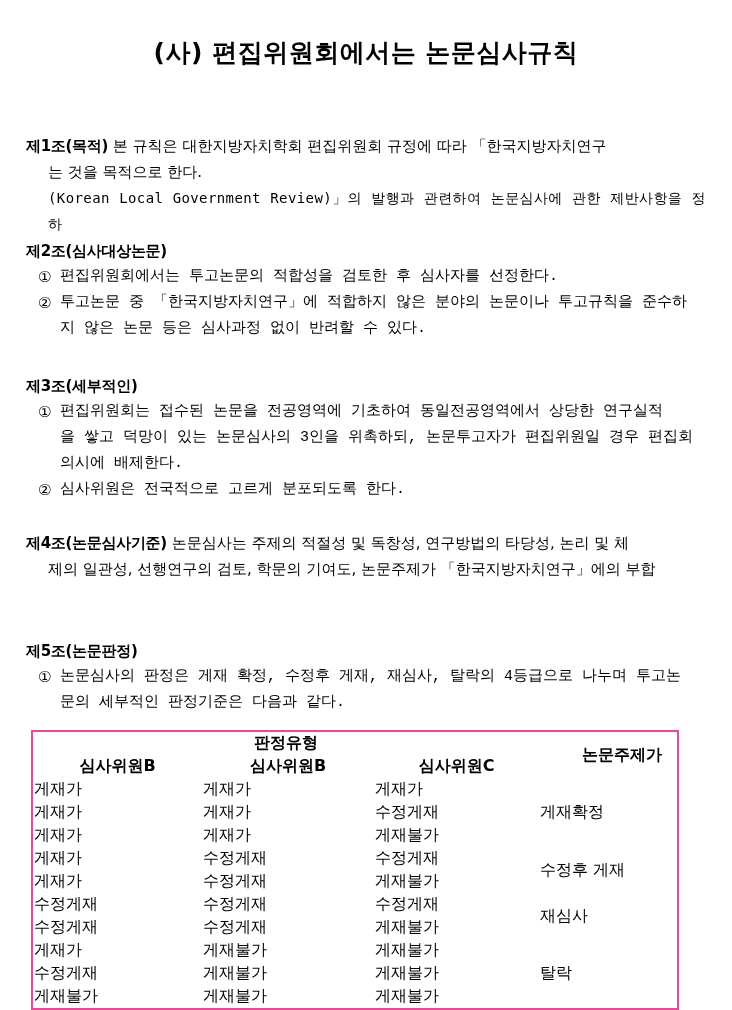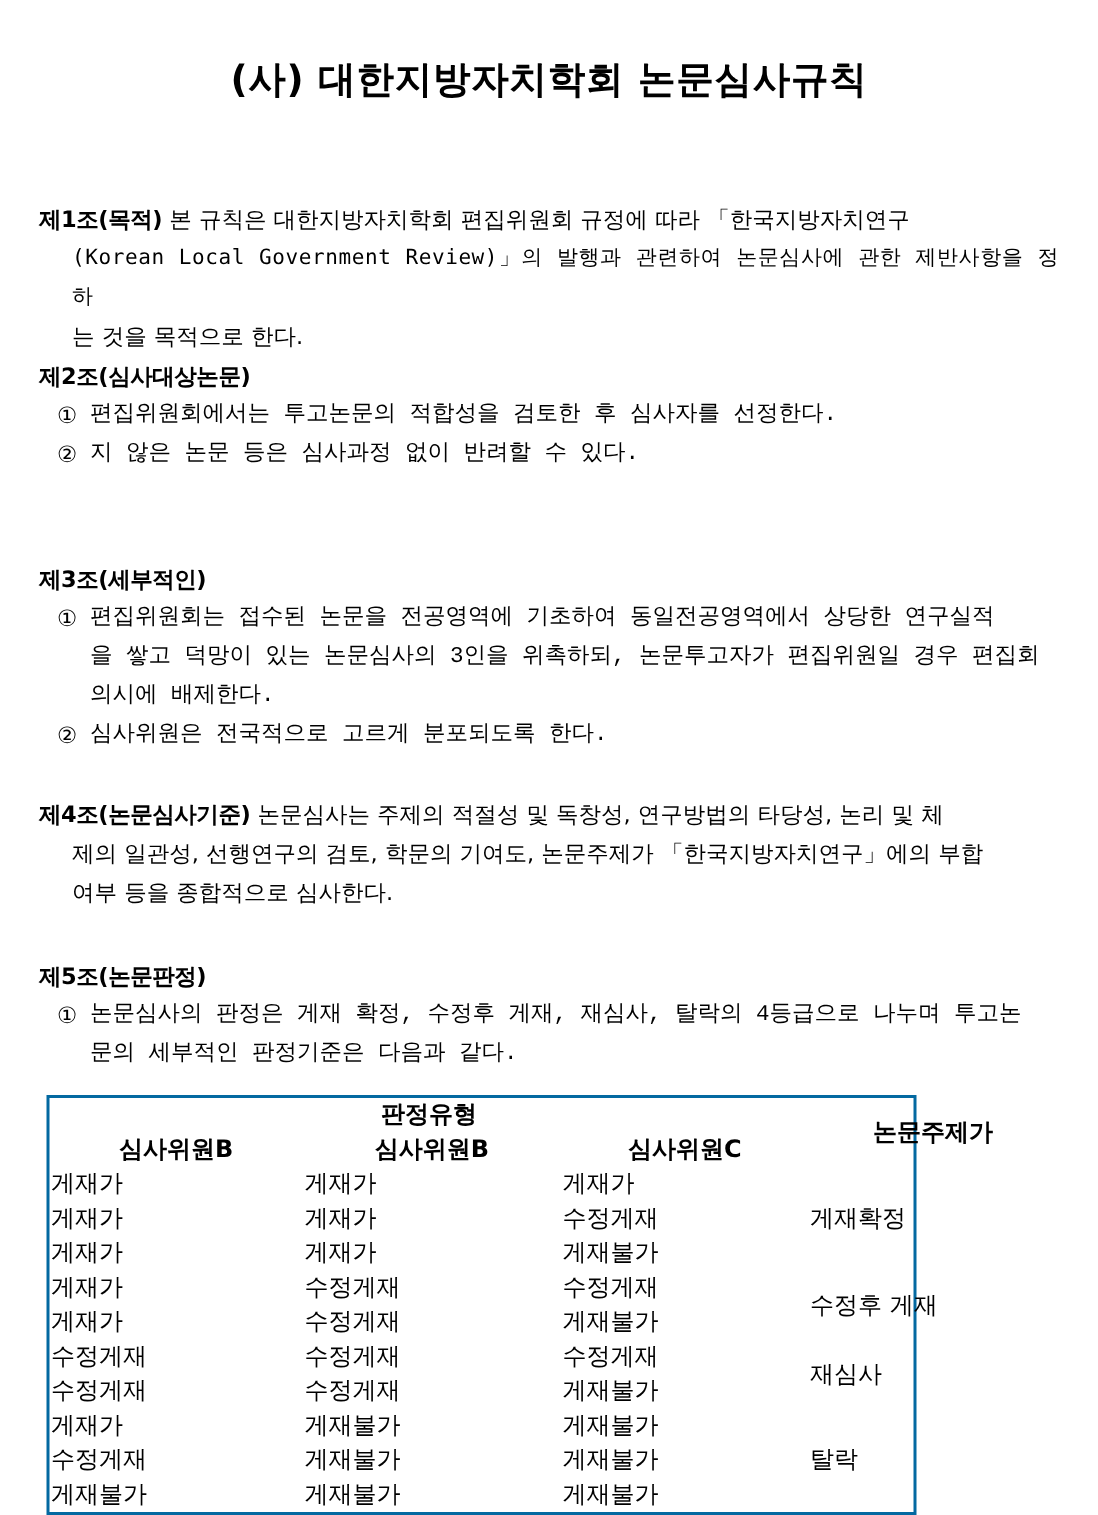--- a/index.html
+++ b/index.html
@@ -89,58 +89,59 @@
   }
   .col-a { width: 169px; }
   .col-b { width: 172px; }
   .col-c { width: 165px; }
   .col-d { width: 166px; }
 
   .tbl-wrap {
     position: absolute;
     left: 31px;
     top: 730px;
-    width: 580px;
-    border: 2px solid #0369a1;
+    width: 648px;
+    border: 2px solid #ec4899;
     box-sizing: border-box;
   }
   .tbl-wrap table {
     position: static;
     left: auto; top: auto;
     width: 100%;
     border-collapse: collapse;
     table-layout: fixed;
   }
 </style>
 </head>
 <body>
 
 <div class="page">
 
-  <div class="doc-title">(사) 대한지방자치학회 논문심사규칙</div>
+  <div class="doc-title">(사) 편집위원회에서는 논문심사규칙</div>
 
   <div class="article" style="top:133px;">
     <div class="art-head-line">
       <span class="lbl">제1조(목적)</span>
       <span>본  규칙은  대한지방자치학회  편집위원회  규정에  따라 「한국지방자치연구</span>
     </div>
+    <div class="art-body-line hang">는  것을  목적으로  한다.</div>
     <div class="art-body-line hang mono">(Korean Local Government Review)」의  발행과  관련하여  논문심사에  관한  제반사항을  정하</div>
-    <div class="art-body-line hang">는  것을  목적으로  한다.</div>
   </div>
 
   <div class="article" style="top:238px;">
     <div class="art-head-line">
       <span class="lbl">제2조(심사대상논문)</span>
     </div>
     <div class="item" style="margin-left:12px;">
       <span class="num">①</span>
       <span class="cont">편집위원회에서는  투고논문의  적합성을  검토한  후  심사자를  선정한다.</span>
     </div>
     <div class="item" style="margin-left:12px;">
       <span class="num">②</span>
+      <span class="cont">투고논문 중 「한국지방자치연구」에  적합하지  않은  분야의  논문이나  투고규칙을  준수하</span>
       <span class="cont l2">지  않은  논문  등은  심사과정  없이  반려할  수  있다.</span>
     </div>
   </div>
 
   <div class="article" style="top:373px;">
     <div class="art-head-line">
       <span class="lbl">제3조(세부적인)</span>
     </div>
     <div class="item" style="margin-left:12px;">
       <span class="num">①</span>
@@ -153,21 +154,20 @@
       <span class="cont">심사위원은  전국적으로  고르게  분포되도록  한다.</span>
     </div>
   </div>
 
   <div class="article" style="top:530px;">
     <div class="art-head-line">
       <span class="lbl">제4조(논문심사기준)</span>
       <span>논문심사는  주제의  적절성  및  독창성,  연구방법의  타당성,  논리  및  체</span>
     </div>
     <div class="art-body-line hang">제의  일관성,  선행연구의  검토,  학문의  기여도,  논문주제가 「한국지방자치연구」에의  부합</div>
-    <div class="art-body-line hang">여부  등을  종합적으로  심사한다.</div>
   </div>
 
   <div class="article" style="top:638px;">
     <div class="art-head-line">
       <span class="lbl">제5조(논문판정)</span>
     </div>
     <div class="item" style="margin-left:12px;">
       <span class="num">①</span>
       <span class="cont">논문심사의  판정은  게재  확정,  수정후  게재,  재심사,  탈락의 4등급으로  나누며  투고논</span>
       <span class="cont l2">문의  세부적인  판정기준은  다음과  같다.</span>

